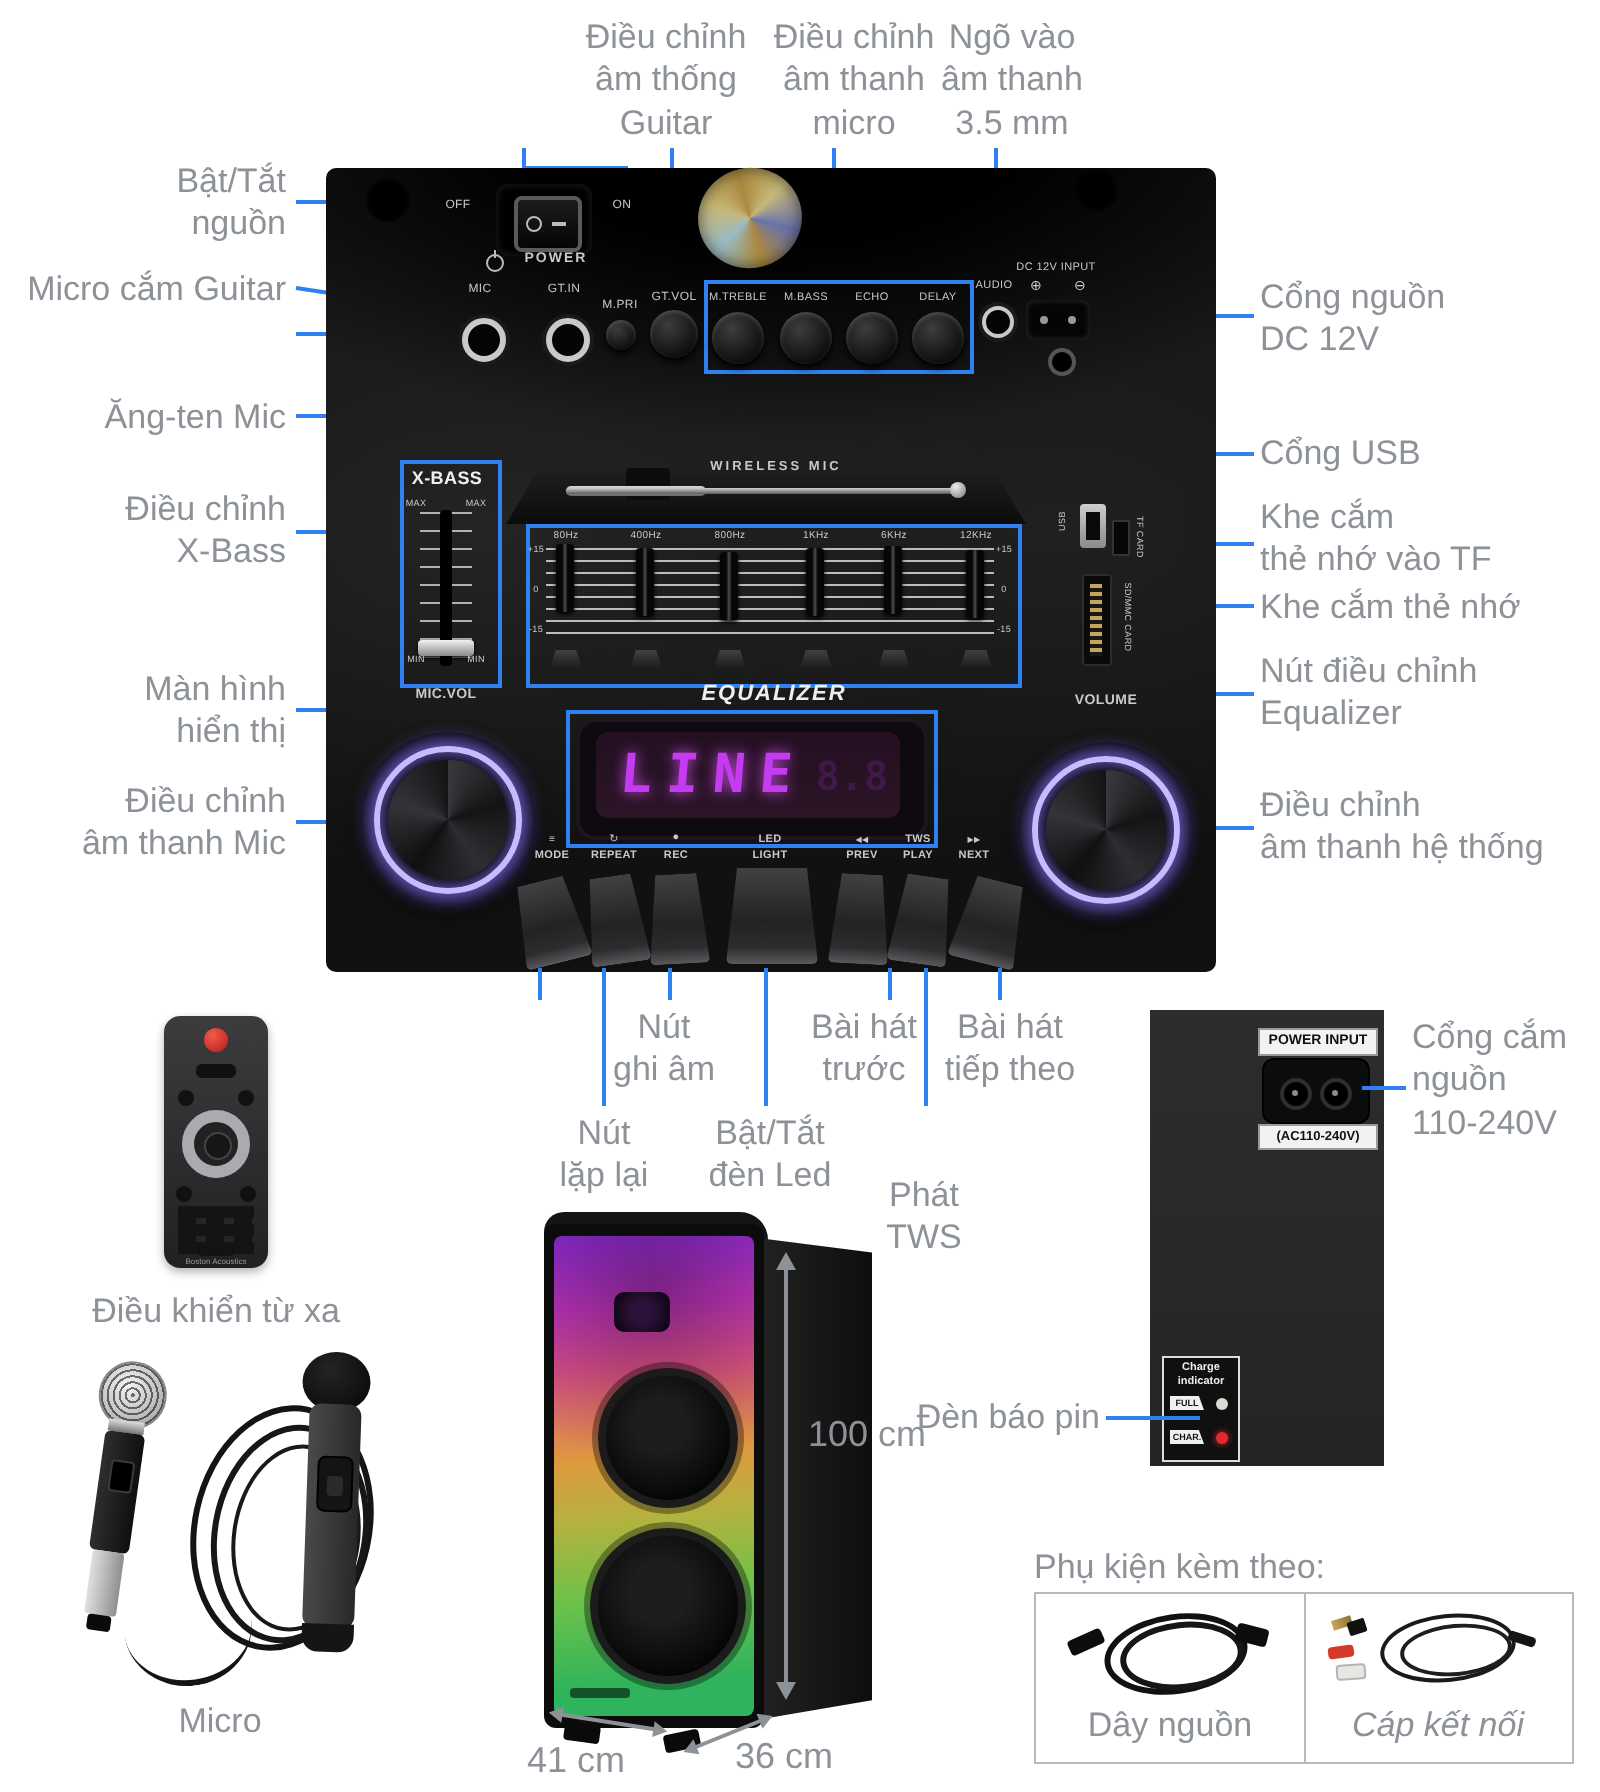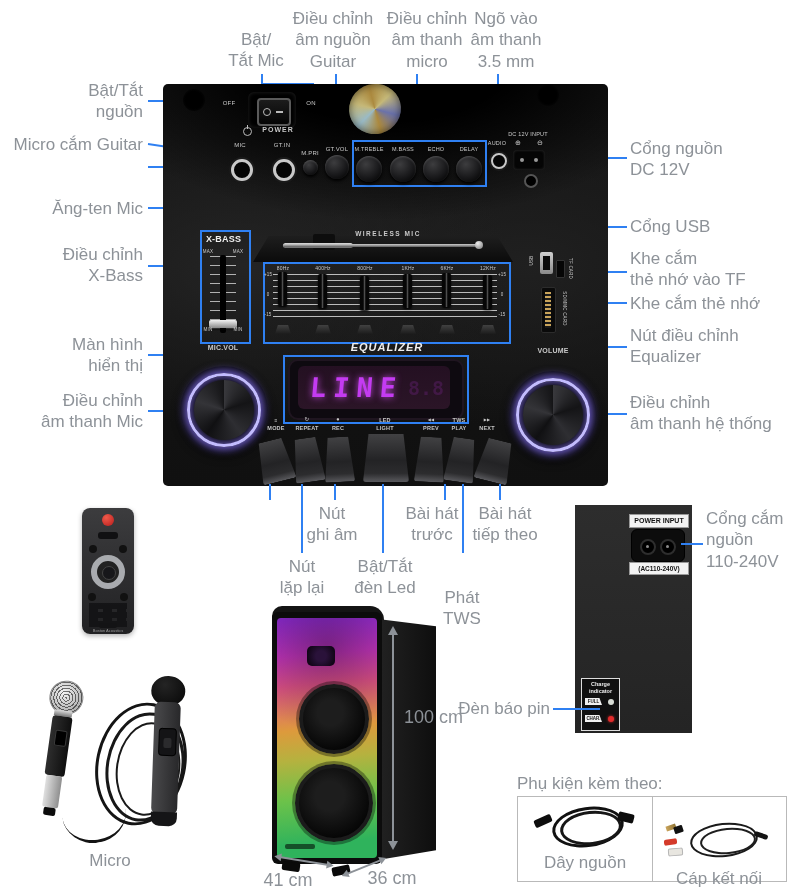--- a/index.html
+++ b/index.html
@@ -26,27 +26,23 @@
   .dim{position:absolute;color:#8d9298;font-size:18px;}
   .aline{position:absolute;background:#8d9298;}
   .tri{position:absolute;width:0;height:0;}
   .celltxt{color:#8d9298;font-size:17px;text-align:center;}
 </style>
 </head>
 <body>
 
 <div id="stage">
 
-  <div class="lbl tc" style="left:212px;top:29px;width:88px;">
-    <div>Bật/</div>
-    <div>Tắt Mic</div>
-  </div>
   <div class="lbl tc" style="left:286px;top:8px;width:94px;">
     <div>Điều chỉnh</div>
-    <div>âm nguồn</div>
+    <div>âm thống</div>
     <div>Guitar</div>
   </div>
   <div class="lbl tc" style="left:380px;top:8px;width:94px;">
     <div>Điều chỉnh</div>
     <div>âm thanh</div>
     <div>micro</div>
   </div>
   <div class="lbl tc" style="left:462px;top:8px;width:88px;">
     <div>Ngõ vào</div>
     <div>âm thanh</div>
@@ -312,20 +308,21 @@
     <div class="abs" style="left:9px;top:47px;width:34px;height:34px;border-radius:50%;border:6px solid #a9abaf;background:#222;box-sizing:border-box;">
       <div class="abs" style="left:5px;top:5px;width:12px;height:12px;border-radius:50%;background:#17171a;border:1px solid #444;"></div>
     </div>
     <div class="abs" style="left:6px;top:85px;width:8px;height:8px;border-radius:50%;background:#111;"></div>
     <div class="abs" style="left:38px;top:85px;width:8px;height:8px;border-radius:50%;background:#111;"></div>
     <div class="abs" style="left:7px;top:95px;width:38px;height:24px;
          background:repeating-linear-gradient(to right,#131315 0 9px,rgba(0,0,0,0) 9px 14px),repeating-linear-gradient(to bottom,#131315 0 6px,rgba(0,0,0,0) 6px 9px);background-blend-mode:darken;opacity:.9;"></div>
     <div class="abs" style="left:17px;top:115px;width:18px;height:5px;border-radius:2px;background:#131315;"></div>
     <div style="position:absolute;left:0;top:120px;width:52px;text-align:center;font-size:4px;color:#9a9a9a;">Boston Acoustics</div>
   </div>
+  <div class="lbl tc" style="left:28px;top:645px;width:160px;">Điều khiển từ xa</div>
 
   <div class="abs" style="left:36px;top:680px;width:44px;height:140px;transform:rotate(8deg);">
     <div class="abs" style="left:6px;top:0;width:32px;height:32px;border-radius:50%;border:1px solid #888;
          background:radial-gradient(circle at 40% 35%,#f4f4f4,#b3b3b3 70%),repeating-radial-gradient(circle,#777 0 1px,rgba(0,0,0,0) 1px 3px);background-blend-mode:multiply;"></div>
     <div class="abs" style="left:13px;top:30px;width:18px;height:6px;background:linear-gradient(#ddd,#777);"></div>
     <div class="abs" style="left:12px;top:36px;width:20px;height:60px;background:linear-gradient(90deg,#2e2e2e,#0f0f0f);border-radius:3px;">
       <div class="abs" style="left:5px;top:14px;width:10px;height:14px;background:#000;border:1px solid #3a3a3a;border-radius:2px;"></div>
     </div>
     <div class="abs" style="left:14px;top:96px;width:16px;height:32px;background:linear-gradient(90deg,#e0e0e0,#8f8f8f);border-radius:2px;"></div>
     <div class="abs" style="left:16px;top:128px;width:12px;height:8px;background:#0b0b0b;border-radius:2px;"></div>
@@ -410,21 +407,21 @@
 
   <div class="lbl" style="left:517px;top:773px;width:260px;">Phụ kiện kèm theo:</div>
   <div class="abs" style="left:517px;top:796px;width:268px;height:84px;border:1px solid #b9b9b9;display:flex;">
     <div class="abs" style="left:0;top:0;width:134px;height:84px;border-right:1px solid #b9b9b9;">
       <div class="abs" style="left:34px;top:10px;width:66px;height:34px;border:3px solid #111;border-radius:50%;transform:rotate(-8deg);"></div>
       <div class="abs" style="left:42px;top:14px;width:56px;height:28px;border:3px solid #161616;border-radius:50%;transform:rotate(-6deg);"></div>
       <div class="abs" style="left:16px;top:20px;width:18px;height:8px;background:#0d0d0d;border-radius:2px;transform:rotate(-24deg);"></div>
       <div class="abs" style="left:100px;top:16px;width:16px;height:9px;background:#0d0d0d;border-radius:2px;transform:rotate(14deg);"></div>
       <div class="celltxt" style="position:absolute;left:0;top:56px;width:134px;">Dây nguồn</div>
     </div>
-    <div class="abs" style="left:134px;top:16px;width:134px;height:84px;">
+    <div class="abs" style="left:134px;top:0;width:134px;height:84px;font-style:italic;">
       <div class="abs" style="left:38px;top:10px;width:64px;height:30px;border:2px solid #1a1a1a;border-radius:50%;transform:rotate(-6deg);"></div>
       <div class="abs" style="left:48px;top:15px;width:52px;height:22px;border:2px solid #1e1e1e;border-radius:50%;transform:rotate(-5deg);"></div>
       <div class="abs" style="left:14px;top:12px;width:10px;height:5px;background:linear-gradient(90deg,#caa45c,#8f7434);transform:rotate(-18deg);"></div>
       <div class="abs" style="left:22px;top:13px;width:9px;height:7px;background:#111;border-radius:1px;transform:rotate(-18deg);"></div>
       <div class="abs" style="left:12px;top:26px;width:13px;height:6px;background:#d43a2a;border-radius:2px;transform:rotate(-8deg);"></div>
       <div class="abs" style="left:16px;top:35px;width:13px;height:6px;background:#e8e6e0;border:1px solid #b5b5b5;border-radius:2px;transform:rotate(-4deg);"></div>
       <div class="abs" style="left:102px;top:20px;width:14px;height:5px;background:#141414;border-radius:2px;transform:rotate(18deg);"></div>
       <div class="celltxt" style="position:absolute;left:0;top:56px;width:134px;">Cáp kết nối</div>
     </div>
   </div>

